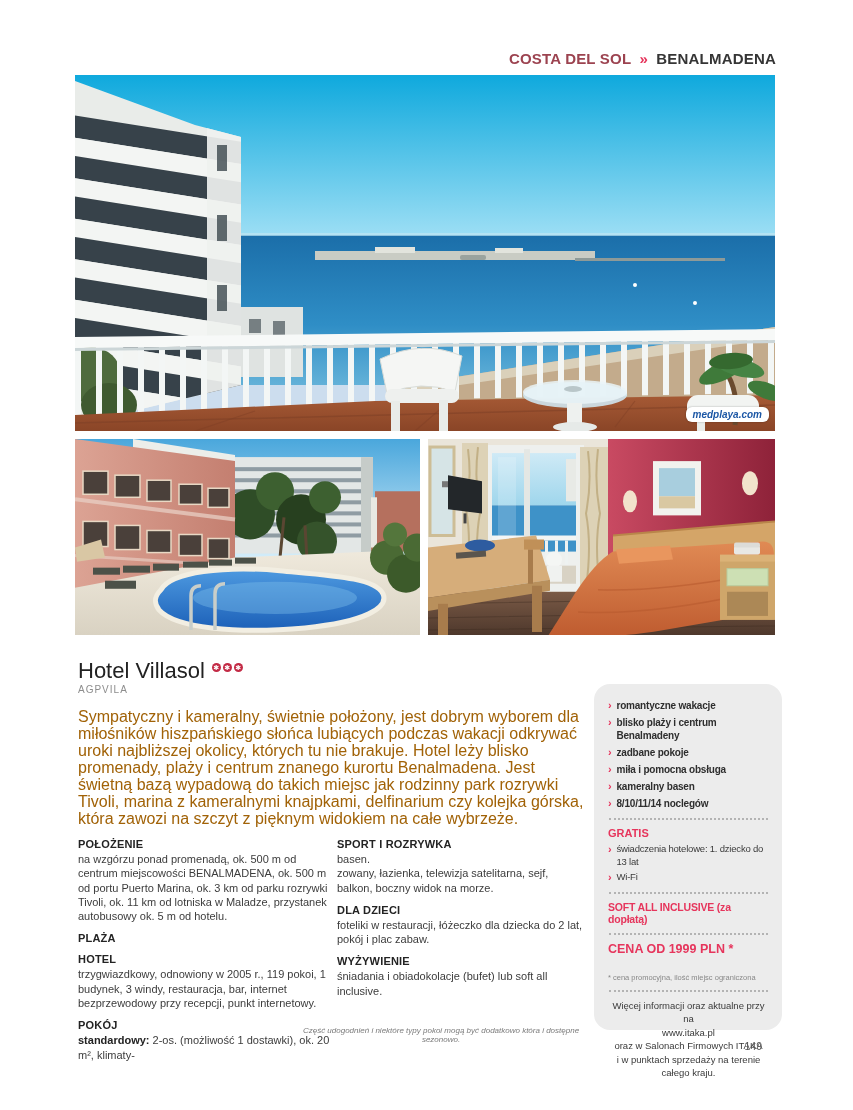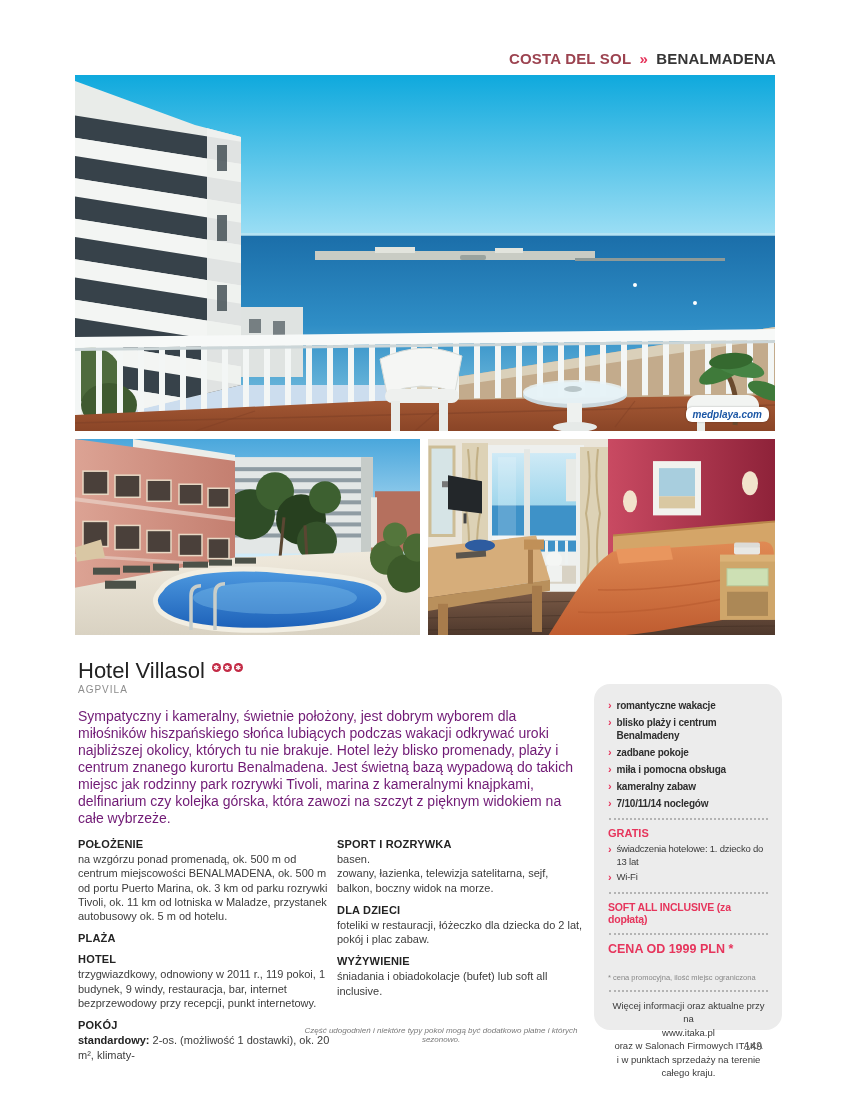--- a/index.html
+++ b/index.html
@@ -22,21 +22,21 @@
          padding:2px 7px;font-size:10px;font-weight:bold;font-style:italic;color:#1c57a5;
          box-shadow:0 0 2px rgba(0,0,0,.35);}
 
   
   .hotel-title{position:absolute;left:78px;top:650px;font-size:22px;color:#222;}
   .stars{display:inline-block;vertical-align:8px;margin-left:5px;}
   .star{display:inline-block;width:9px;height:9px;border-radius:50%;background:#c32a45;color:#fff;
         font-size:7px;line-height:9px;text-align:center;font-style:normal;margin-left:2px;}
   .hotel-code{position:absolute;left:78px;top:684px;font-size:10px;color:#8d8d8d;letter-spacing:1px;}
 
-  .description{position:absolute;left:78px;top:708px;width:508px;font-size:14px;line-height:17px;color:#701a75;margin:0;}
+  .description{position:absolute;left:78px;top:708px;width:508px;font-size:16px;line-height:17px;color:#a16207;margin:0;}
 
   
   .col{position:absolute;top:822px;}
   .col1{left:78px;width:252px;}
   .col2{left:337px;width:248px;}
   .sec h4{margin:9px 0 2px;font-size:11px;color:#232323;letter-spacing:.2px;}
   .sec:first-child h4{margin-top:16px;}
   .sec p{margin:0;font-size:11px;line-height:14.3px;color:#3c3c3c;}
   .sec p b{color:#232323;}
 
@@ -351,21 +351,21 @@
   <div class="col col1">
     <div class="sec">
       <h4>POŁOŻENIE</h4>
       <p>na wzgórzu ponad promenadą, ok. 500 m od centrum miejscowości BENALMADENA, ok. 500 m od portu Puerto Marina, ok. 3 km od parku rozrywki Tivoli, ok. 11 km od lotniska w Maladze, przystanek autobusowy ok. 5 m od hotelu.</p>
     </div>
     <div class="sec">
       <h4>PLAŻA</h4>
     </div>
     <div class="sec">
       <h4>HOTEL</h4>
-      <p>trzygwiazdkowy, odnowiony w 2011 r., 119 pokoi, 1 budynek, 9 windy, restauracja, bar, internet bezprzewodowy przy recepcji, punkt internetowy.</p>
+      <p>trzygwiazdkowy, odnowiony w 2005 r., 119 pokoi, 1 budynek, 3 windy, restauracja, bar, internet bezprzewodowy przy recepcji, punkt internetowy.</p>
     </div>
     <div class="sec">
       <h4>POKÓJ</h4>
       <p><b>standardowy:</b> <span>2-os. (możliwość 1 dostawki), ok. 20 m², klimaty-</span></p>
     </div>
   </div>
 
   <div class="col col2">
     <div class="sec">
       <h4>SPORT I ROZRYWKA</h4>
@@ -377,21 +377,21 @@
     <div class="sec">
       <h4>DLA DZIECI</h4>
       <p>foteliki w restauracji, łóżeczko dla dziecka do 2 lat, pokój i plac zabaw.</p>
     </div>
     <div class="sec">
       <h4>WYŻYWIENIE</h4>
       <p>śniadania i obiadokolacje (bufet) lub soft all inclusive.</p>
     </div>
   </div>
 
-  <div class="footnote">Część udogodnień i niektóre typy pokoi mogą być dodatkowo płatne i których sezonowo.</div>
+  <div class="footnote">Część udogodnień i niektóre typy pokoi mogą być dodatkowo która i dostępne sezonowo.</div>
 
   <aside class="sidebar">
     <ul class="highlights">
       <li>
           <span class="chev">›</span>
           <span>romantyczne wakacje</span>
         </li>
       <li>
           <span class="chev">›</span>
           <span>blisko plaży i centrum Benalmadeny</span>
@@ -399,25 +399,25 @@
       <li>
           <span class="chev">›</span>
           <span>zadbane pokoje</span>
         </li>
       <li>
           <span class="chev">›</span>
           <span>miła i pomocna obsługa</span>
         </li>
       <li>
           <span class="chev">›</span>
-          <span>kameralny zabaw</span>
-        </li>
-      <li>
-          <span class="chev">›</span>
-          <span>7/10/11/14 noclegów</span>
+          <span>kameralny basen</span>
+        </li>
+      <li>
+          <span class="chev">›</span>
+          <span>8/10/11/14 noclegów</span>
         </li>
     </ul>
     <div class="dots"></div>
     <div class="gratis-h">GRATIS</div>
     <ul class="gratis-list">
       <li>
           <span class="chev">›</span>
           <span>świadczenia hotelowe: 1. dziecko do 13 lat</span>
         </li>
       <li>

